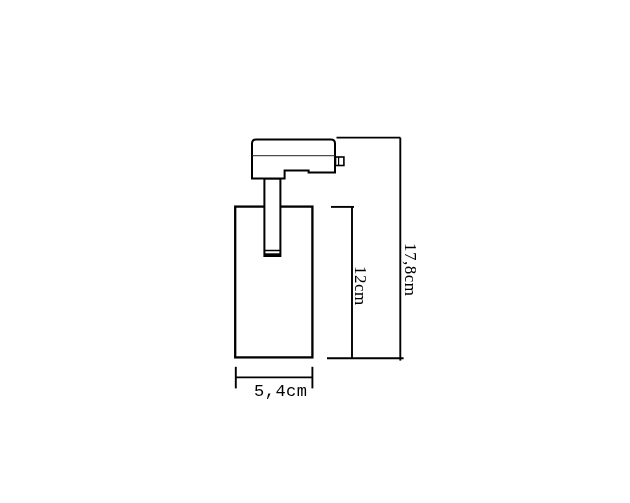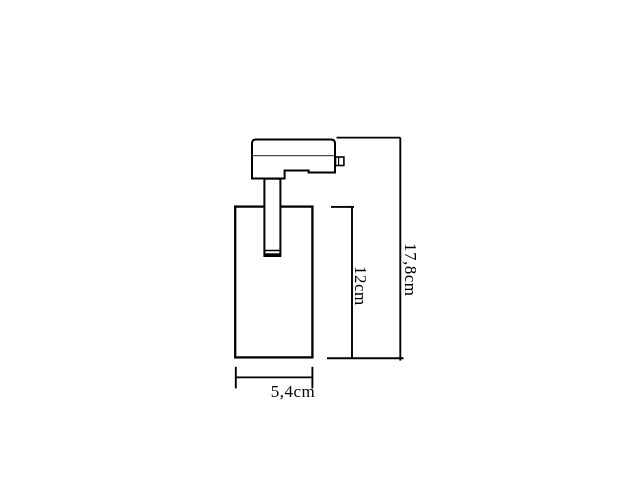--- a/index.html
+++ b/index.html
@@ -32,21 +32,21 @@
     text-align: center;
     letter-spacing: 0.5px;
     user-select: none;
   }
   .dim-label.vertical {
     transform: rotate(90deg);
     transform-origin: center center;
   }
   .label-total-height { left: 384px; top: 261px; width: 53px; height: 17px; }
   .label-body-height  { left: 342px; top: 276px; width: 37px; height: 17px; }
-  .label-body-width   { left: 270px; top: 383px; width: 46px; height: 17px; }
+  .label-body-width   { left: 254px; top: 383px; width: 46px; height: 17px; font-family: Liberation Mono, monospace; }
 </style>
 </head>
 <body>
 
 <div class="canvas">
 
   <svg class="drawing-svg" viewBox="0 0 630 503" xmlns="http://www.w3.org/2000/svg">
 
     <rect x="235.2" y="206.6" width="77.2" height="150.8" fill="#ffffff" stroke-width="2.3" stroke="#000000"></rect>
 

